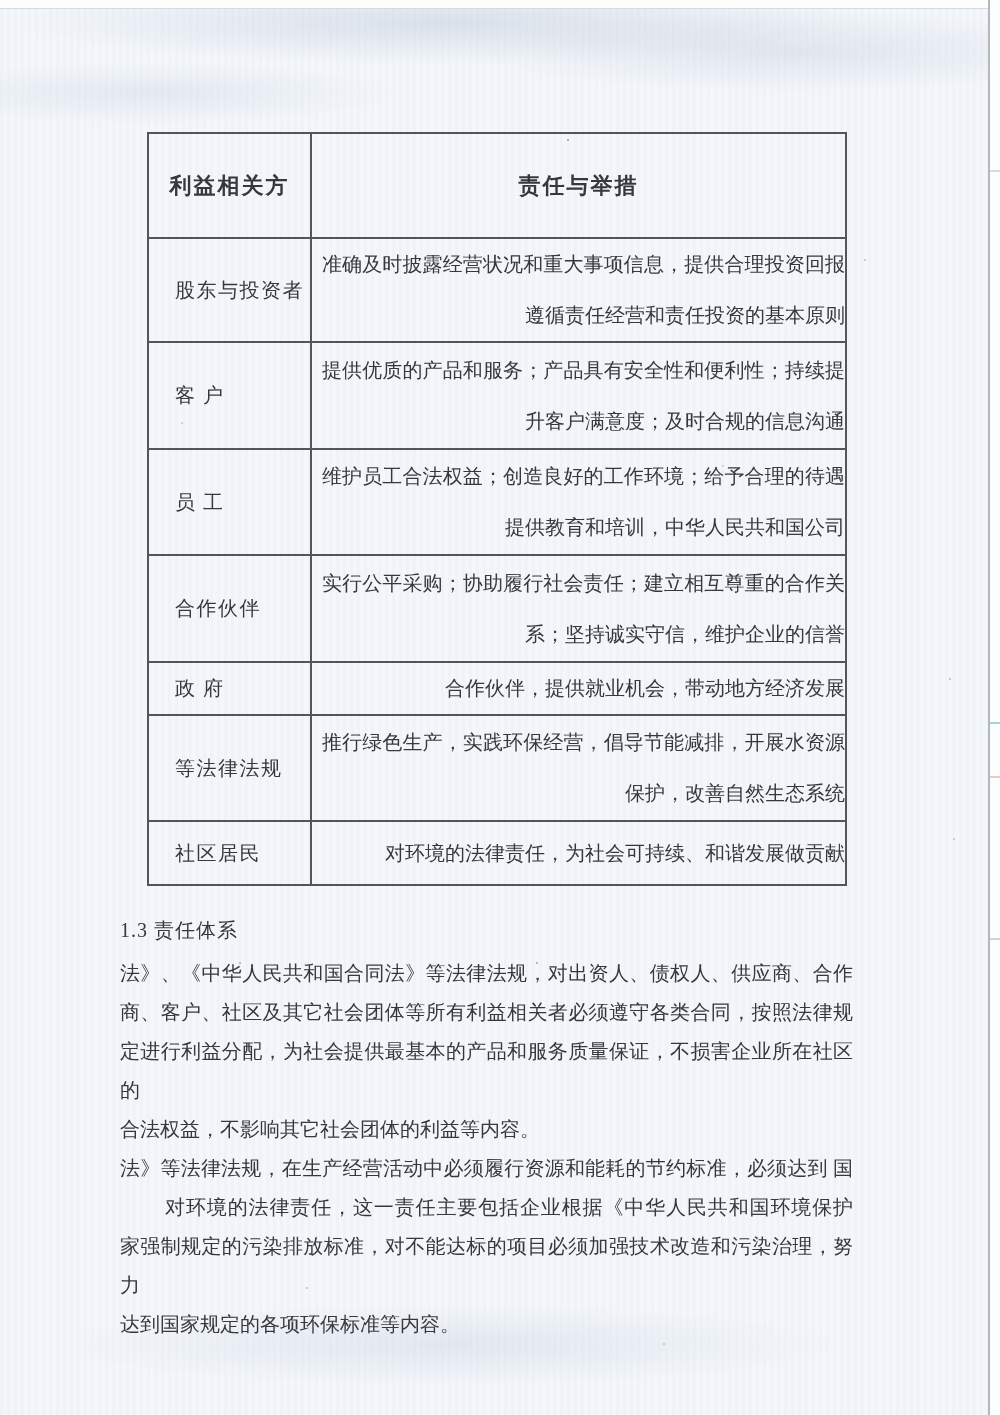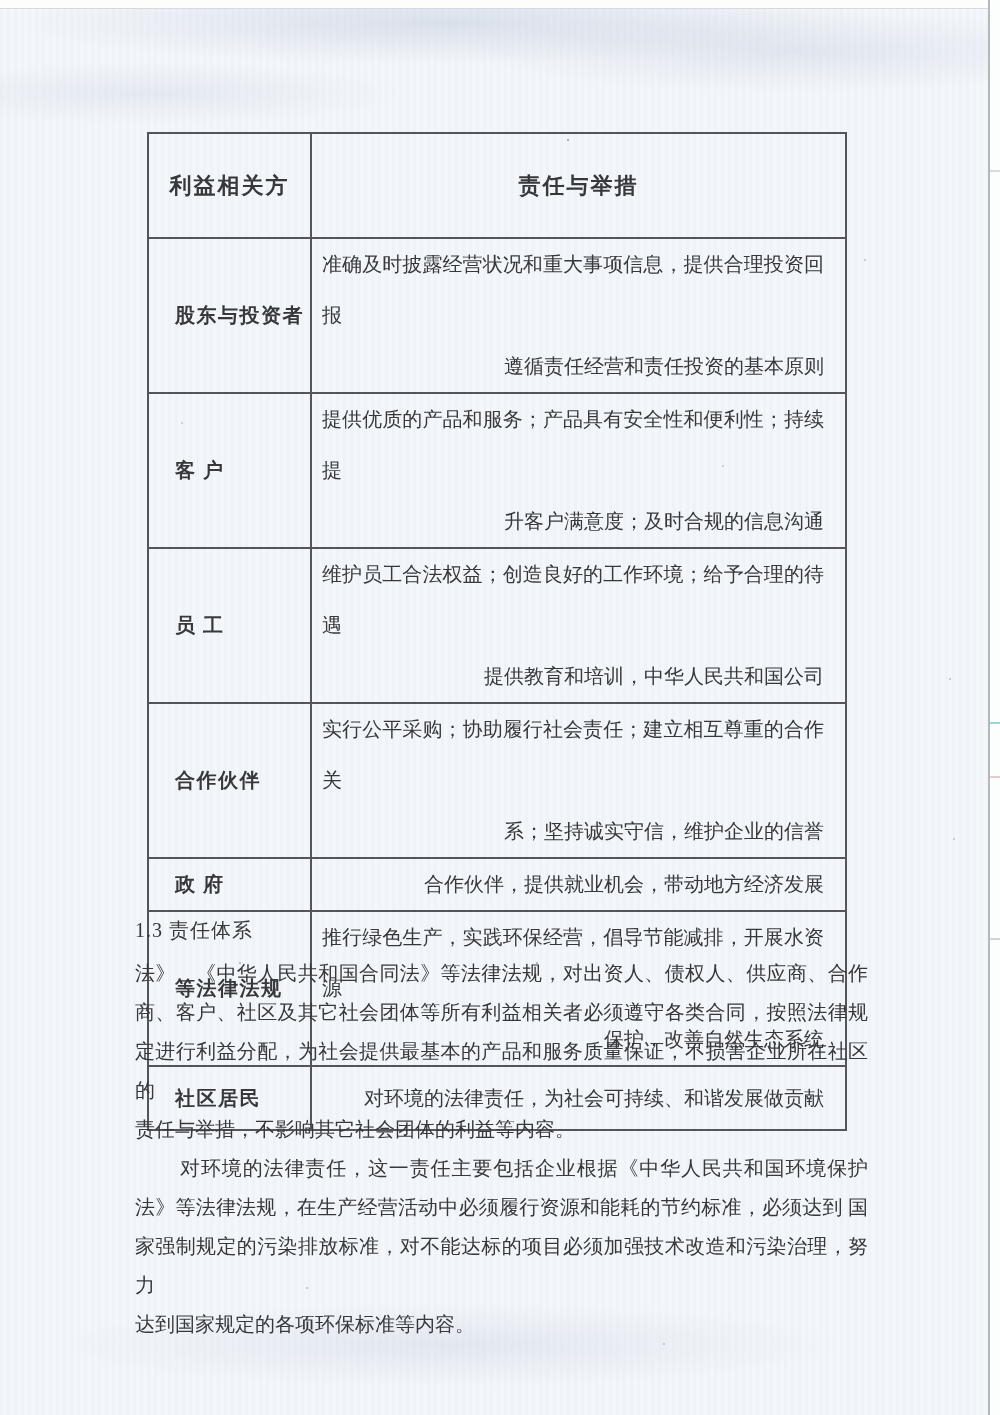--- a/index.html
+++ b/index.html
@@ -72,29 +72,29 @@
   col.c-stake { width: 163px; }
   col.c-resp  { width: 535px; }
   tr.hrow { height: 105px; }
   tr.r1 { height: 103px; }
   tr.r2 { height: 107px; }
   tr.r3 { height: 106px; }
   tr.r4 { height: 107px; }
   tr.r5 { height: 52px;  }
   tr.r6 { height: 106px; }
   tr.r7 { height: 64px;  }
-  td.stakeholder { padding-left: 26px; letter-spacing: 1.5px; font-weight: bold; }
-  td.resp { padding: 0 21px 0 10px; }
+  td.stakeholder { padding-left: 26px; letter-spacing: 1.5px; }
+  td.resp { padding: 0 0 0 10px; }
   td.resp .cl { line-height: 51px; }
   td.resp .cl.j    { text-align: justify; text-align-last: justify; }
   td.resp .cl.last { text-align: right; }
 
   
   .bodytext {
-    position: absolute; left: 135px; top: 906px; width: 733px;
+    position: absolute; left: 120px; top: 906px; width: 733px;
     font-size: 20px; color: var(--ink);
   }
   .section-heading { line-height: 48px; letter-spacing: 1px; }
   .bline {
     line-height: 39px;
     text-align: justify; text-align-last: justify;
     box-sizing: border-box;
   }
   .bline.first { padding-left: 45px; }
   .bline.plast { text-align-last: left; }
@@ -170,21 +170,21 @@
   </tr>
 </tbody>
   </table>
 
 <div class="bodytext" ,="">
   <div class="section-heading">1.3 责任体系</div>
   <div>
     <div class="bline">法》、《中华人民共和国合同法》等法律法规，对出资人、债权人、供应商、合作</div>
     <div class="bline">商、客户、社区及其它社会团体等所有利益相关者必须遵守各类合同，按照法律规</div>
     <div class="bline">定进行利益分配，为社会提供最基本的产品和服务质量保证，不损害企业所在社区的</div>
-    <div class="bline plast">责任与举措，不影响其它社会团体的利益等内容。</div>
+    <div class="bline plast">合法权益，不影响其它社会团体的利益等内容。</div>
   </div>
   <div>
+    <div class="bline">法》等法律法规，在生产经营活动中必须履行资源和能耗的节约标准，必须达到 国</div>
     <div class="bline first">对环境的法律责任，这一责任主要包括企业根据《中华人民共和国环境保护</div>
-    <div class="bline">法》等法律法规，在生产经营活动中必须履行资源和能耗的节约标准，必须达到 国</div>
     <div class="bline">家强制规定的污染排放标准，对不能达标的项目必须加强技术改造和污染治理，努力</div>
     <div class="bline plast">达到国家规定的各项环保标准等内容。</div>
   </div>
 </div>
 
 </body></html>

